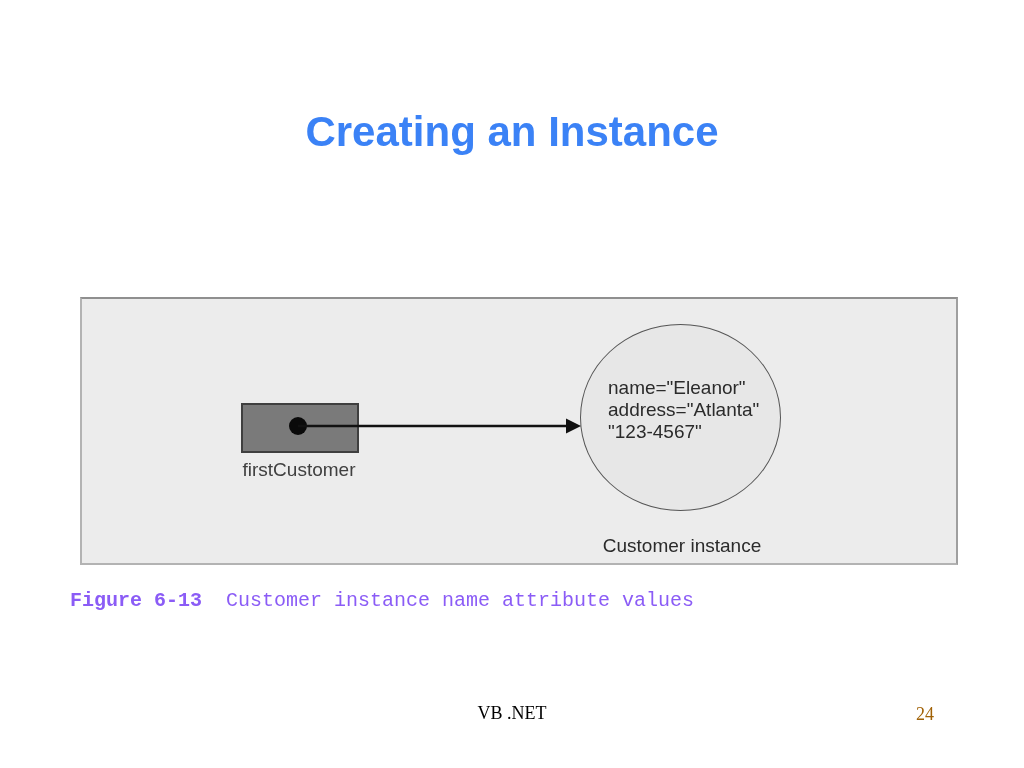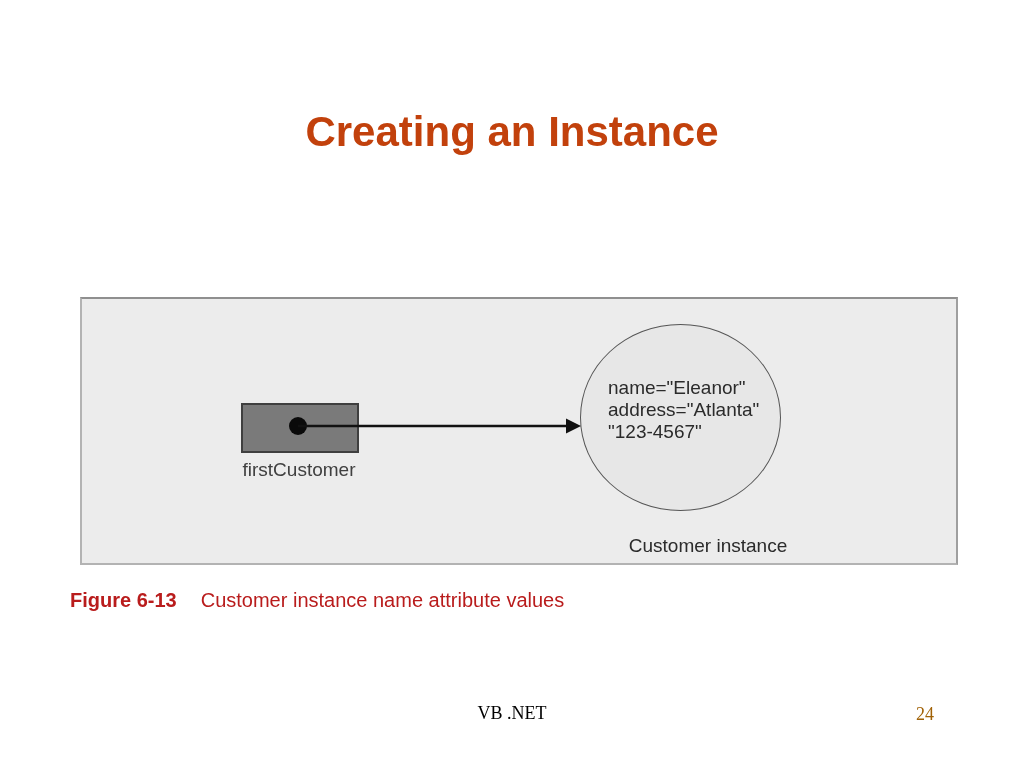--- a/index.html
+++ b/index.html
@@ -2,21 +2,21 @@
 <html><head>
 <meta charset="utf-8">
 <style>
   html,body{margin:0;padding:0;background:#ffffff;}
   .slide{
     position:relative;width:1024px;height:768px;background:#ffffff;overflow:hidden;
     font-family:"Liberation Sans",sans-serif;
   }
   .title{
     position:absolute;top:108px;left:0;width:100%;
-    text-align:center;font-size:42px;font-weight:bold;color:#c2410c;
+    text-align:center;font-size:42px;font-weight:bold;color:#3b82f6;
     letter-spacing:0px;margin:0;
   }
   .figure-panel{
     position:absolute;left:80px;top:297px;width:874px;height:264px;
     background:#ececec;
     border:2px solid #b3b3b3;border-top-color:#8f8f8f;border-right-color:#9f9f9f;
   }
   .object-box{
     position:absolute;left:159px;top:104px;width:114px;height:46px;
     background:#7a7a7a;border:2px solid #3f3f3f;
@@ -28,28 +28,28 @@
   .instance-circle{
     position:absolute;left:498px;top:25px;width:201px;height:187px;
     background:#e7e7e7;border:1.5px solid #555;border-radius:50%;
     box-sizing:border-box;
   }
   .circle-text{
     position:absolute;left:27px;top:52px;
     font-size:19px;line-height:22px;color:#2b2b2b;white-space:nowrap;
   }
   .instance-label{
-    position:absolute;left:524px;top:236px;width:204px;
+    position:absolute;left:498px;top:236px;width:204px;
     text-align:center;font-size:19px;color:#2b2b2b;
   }
   .arrow-svg{position:absolute;left:0;top:0;pointer-events:none;}
   .caption{
     position:absolute;left:70px;top:589px;
     display:flex;align-items:baseline;gap:24px;
-    font-size:20px;color:#b91c1c;
+    font-size:20px;color:#8b5cf6;font-family:Liberation Mono, monospace;
   }
   .caption-label{font-weight:bold;}
   .footer{
     position:absolute;left:0;top:703px;width:100%;
     text-align:center;font-family:"Liberation Serif",serif;
     font-size:18px;line-height:21px;color:#000;
   }
   .page-number{
     position:absolute;left:916px;top:704px;
     font-family:"Liberation Serif",serif;font-size:18px;color:#a16207;

